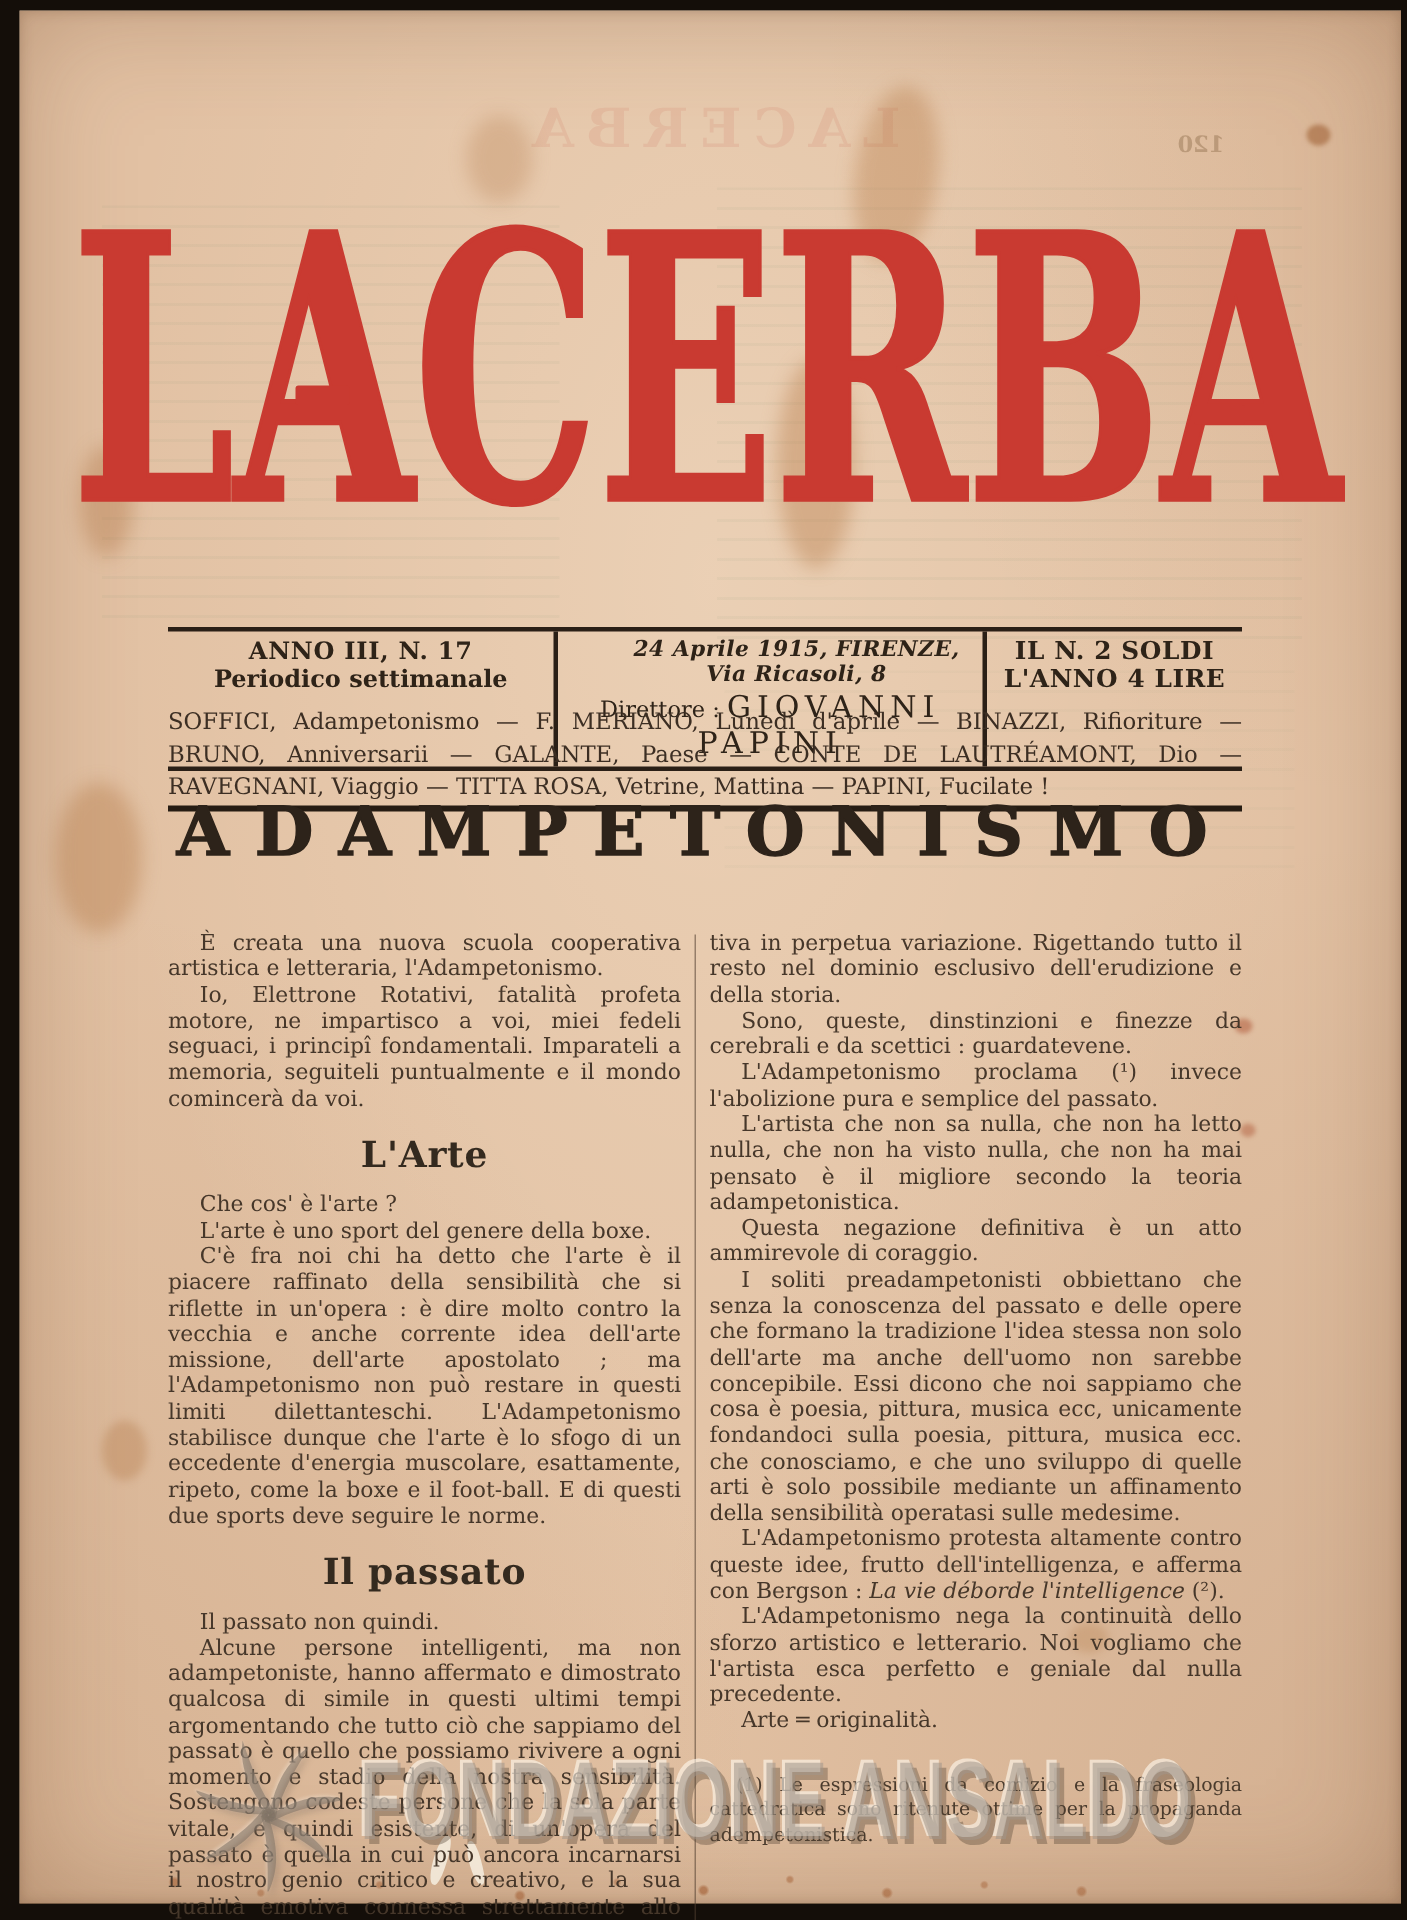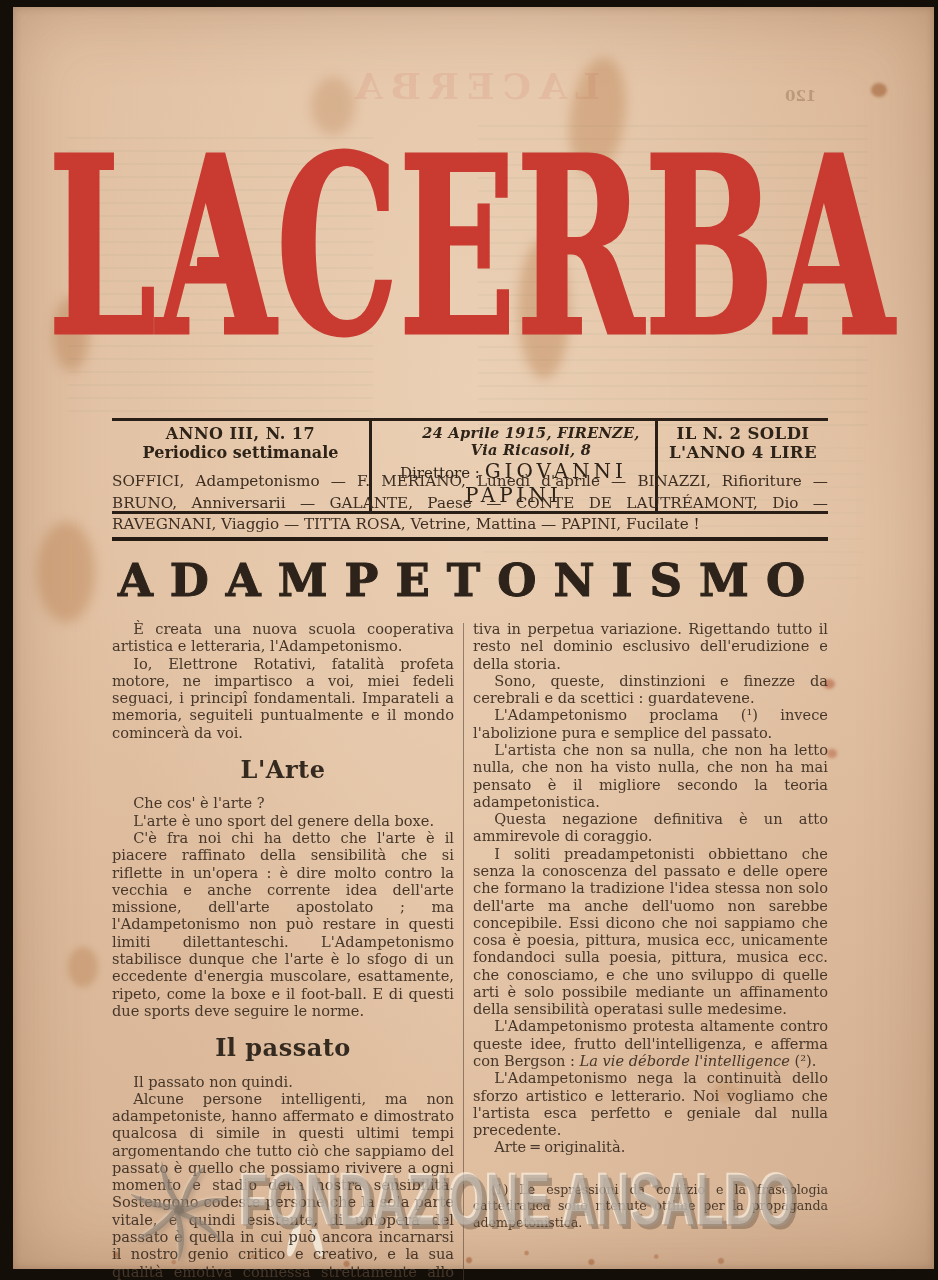--- a/index.html
+++ b/index.html
@@ -78,21 +78,21 @@
   .director-name{font-size:20px;letter-spacing:4px;}
   .c3 .l1,.c3 .l2{font-size:16.5px;font-weight:bold;letter-spacing:0.4px;}
   
   .contents-line{
     position:absolute;left:99px;top:464px;width:716px;
     font-size:15.2px;line-height:1.43;text-align:justify;color:#3c2e23;
   }
   .rule-heavy{position:absolute;left:99px;width:716px;height:4px;background:#261c13;}
   
   .article-title{
-    position:absolute;left:99px;top:547px;width:716px;text-align:center;
+    position:absolute;left:99px;top:521px;width:716px;text-align:center;
     font-size:45px;font-weight:bold;letter-spacing:17px;color:#2d231a;
     -webkit-text-stroke:1px #2d231a;
   }
   .columns{position:absolute;left:99px;top:613px;width:716px;display:flex;}
   .col{font-size:14.6px;line-height:1.185;color:#46372a;text-align:justify;}
   .col-left{width:342px;}
   .col-div{width:1px;background:rgba(80,62,48,0.55);margin:3px 9px 0 9px;}
   .col-right{flex:1;}
   .col p{margin:0;text-indent:1.45em;}
   .col p.cont{text-indent:0;}

